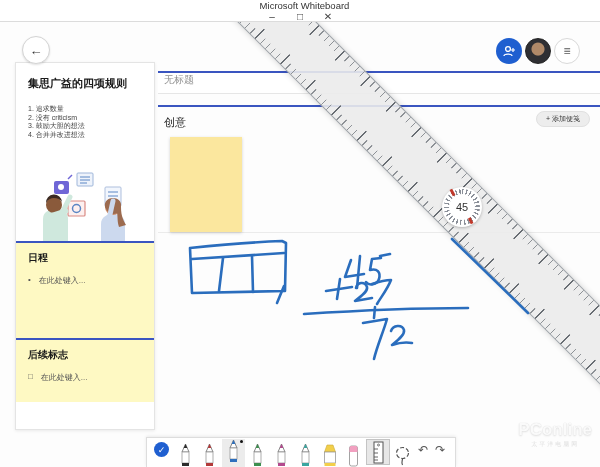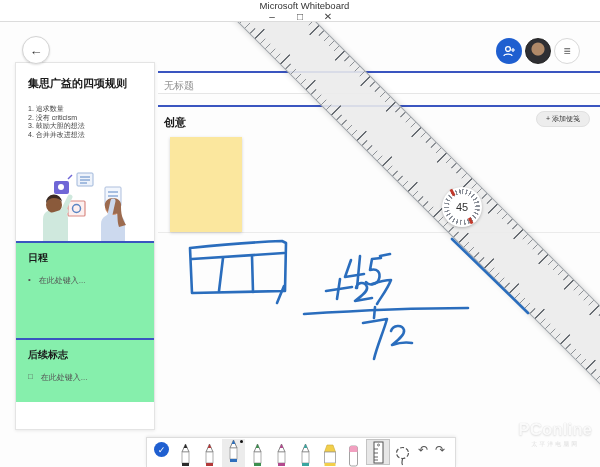--- a/index.html
+++ b/index.html
@@ -27,34 +27,34 @@
   .avatar { background:radial-gradient(circle at 50% 42%, #b08968 0 6px, #2f2f33 7px); border:1px solid #222; }
   .menu-btn { background:#fff; border:1px solid #d9d9d9; color:#555; font-size:12px; }
 
   
   .template-card { position:absolute; left:15px; top:40px; width:140px; height:368px; background:#fff;
     border:1px solid #e4e4e4; box-shadow:0 1px 3px rgba(0,0,0,.08); z-index:8; }
   .card-title { font-size:11px; font-weight:bold; color:#1a1a1a; padding:13px 12px 6px 12px; }
   .rules { padding:8px 12px 0 12px; }
   .rule-line { font-size:7px; line-height:8.5px; color:#444; }
   .illus-wrap { position:absolute; left:5px; top:96px; width:130px; height:120px; }
-  .tpl-section { position:absolute; left:0; width:138px; border-top:2px solid #3a55c0; background:#86efac; }
+  .tpl-section { position:absolute; left:0; width:138px; border-top:2px solid #3a55c0; background:#fef9c3; }
   .sec-agenda { top:178px; height:97px; }
   .sec-follow { top:275px; height:64px; }
   .sec-title { font-size:10px; font-weight:bold; color:#1a1a1a; padding:8px 12px 4px 12px; }
   .sec-line { font-size:8px; color:#555; padding:6px 12px; display:flex; gap:8px; }
 
   
   .board-title-row { position:absolute; left:158px; top:49px; width:442px; height:22px;
-    border-top:2px solid #3a55c0; background:#fff; display:flex; align-items:flex-end; }
+    border-top:2px solid #3a55c0; background:#fff; display:flex; align-items:flex-start; }
   .board-title-text { font-size:10px; color:#8f8f8f; padding-left:6px; }
   .input-underline { position:absolute; left:158px; top:71px; width:442px; height:1px; background:#e6e6e6; }
   .ideas-section { position:absolute; left:158px; top:83px; width:442px; height:128px;
     border-top:2px solid #3a55c0; border-bottom:1px solid #ebebeb; }
-  .ideas-title { font-size:11px; font-weight:bold; color:#1a1a1a; padding:8px 12px 0 6px; }
+  .ideas-title { font-size:11px; font-weight:normal; color:#1a1a1a; padding:8px 12px 0 6px; }
   .add-note-btn { position:absolute; right:10px; top:4px; height:16px; padding:0 9px; border-radius:8px;
     background:#ededed; border:1px solid #e0e0e0; font-size:7px; color:#333; display:flex; align-items:center; }
   .sticky-note { position:absolute; left:170px; top:115px; width:72px; height:95px; background:#FBE79E;
     box-shadow:0 1px 3px rgba(0,0,0,.18); }
 
   
   .ruler { position:absolute; left:52px; top:157px; width:820px; height:56px;
     background:rgba(235,235,235,0.9); border-top:1px solid #9aa0a6; border-bottom:1px solid #9aa0a6;
     box-shadow:0 0 6px rgba(0,0,0,.18); transform:rotate(45deg); z-index:5; }
   .ruler-ticks { position:absolute; left:0; width:100%; height:14px; background-repeat:no-repeat; }

